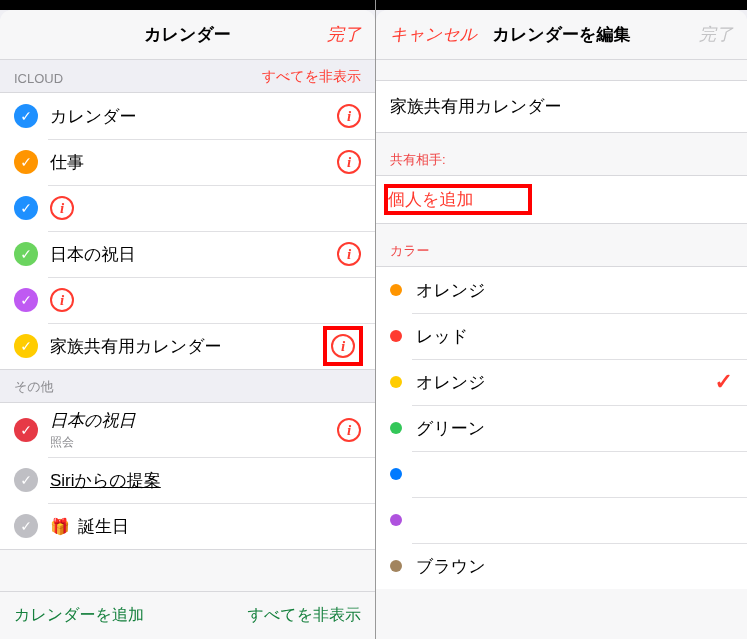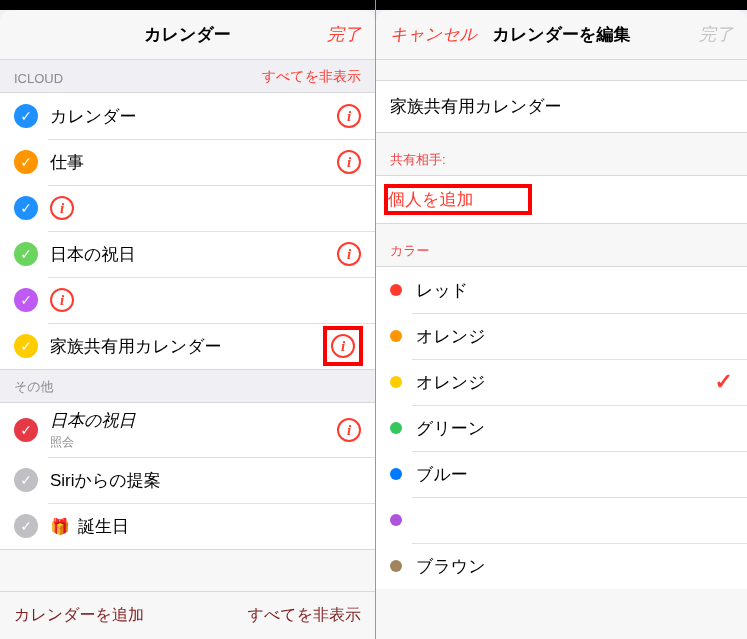--- a/index.html
+++ b/index.html
@@ -156,21 +156,21 @@
     display: flex;
     align-items: center;
     justify-content: space-between;
     padding: 0 14px;
     background: #f7f7f8;
     border-top: 1px solid #d8d8dc;
     margin-top: auto;
   }
   .toolbar-btn {
     font-size: 16px;
-    color: #7f1d1d;
+    color: #15803d;
     background: none;
     border: none;
     cursor: pointer;
   }
 
   
   .plain-row {
     background: #fff;
     padding: 14px;
     font-size: 17px;
@@ -272,21 +272,21 @@
             <div style="display: flex; align-items: center; font-style: italic;">
               <span class="row-label">日本の祝日</span>
             </div>
             <div class="row-sublabel">照会</div>
           </div>
           <div class="info-icon">i</div>
         </div>
         <div class="row">
           <div class="check-circle unchecked" style="background: rgb(191, 191, 196);">✓</div>
           <div class="row-text">
-            <div style="display: flex; align-items: center;">
+            <div style="display: flex; align-items: center; text-decoration: underline;">
               <span class="row-label">Siriからの提案</span>
             </div>
           </div>
         </div>
         <div class="row">
           <div class="check-circle unchecked" style="background: rgb(191, 191, 196);">✓</div>
           <div class="row-text">
             <div style="display: flex; align-items: center;">
               <span class="icon-birthday">🎁</span>
               <span class="row-label">誕生日</span>
@@ -320,39 +320,38 @@
     <div class="add-person-row">
       <div class="add-person-wrap highlight-box">
         <span>個人を追加</span>
       </div>
     </div>
 
     <div class="section-label">カラー</div>
 
     <div class="list" id="color-list" style="border-bottom:none;">
         <div class="row">
+          <div class="color-dot" style="background: rgb(255, 149, 0);"></div>
+          <div class="row-label">オレンジ</div>
+        </div>
+        <div class="row">
           <div class="color-dot" style="background: rgb(255, 59, 48);"></div>
           <div class="row-label">レッド</div>
-        </div>
-        <div class="row">
-          <div class="color-dot" style="background: rgb(255, 149, 0);"></div>
-          <div class="row-label">オレンジ</div>
         </div>
         <div class="row">
           <div class="color-dot" style="background: rgb(255, 204, 0);"></div>
           <div class="row-label">オレンジ</div>
           <div class="checkmark">✓</div>
         </div>
         <div class="row">
           <div class="color-dot" style="background: rgb(52, 199, 89);"></div>
           <div class="row-label">グリーン</div>
         </div>
         <div class="row">
           <div class="color-dot" style="background: rgb(0, 122, 255);"></div>
-          <div class="row-label">ブルー</div>
         </div>
         <div class="row">
           <div class="color-dot" style="background: rgb(175, 82, 222);"></div>
         </div>
         <div class="row">
           <div class="color-dot" style="background: rgb(162, 132, 94);"></div>
           <div class="row-label">ブラウン</div>
         </div>
       </div>
   </div>

